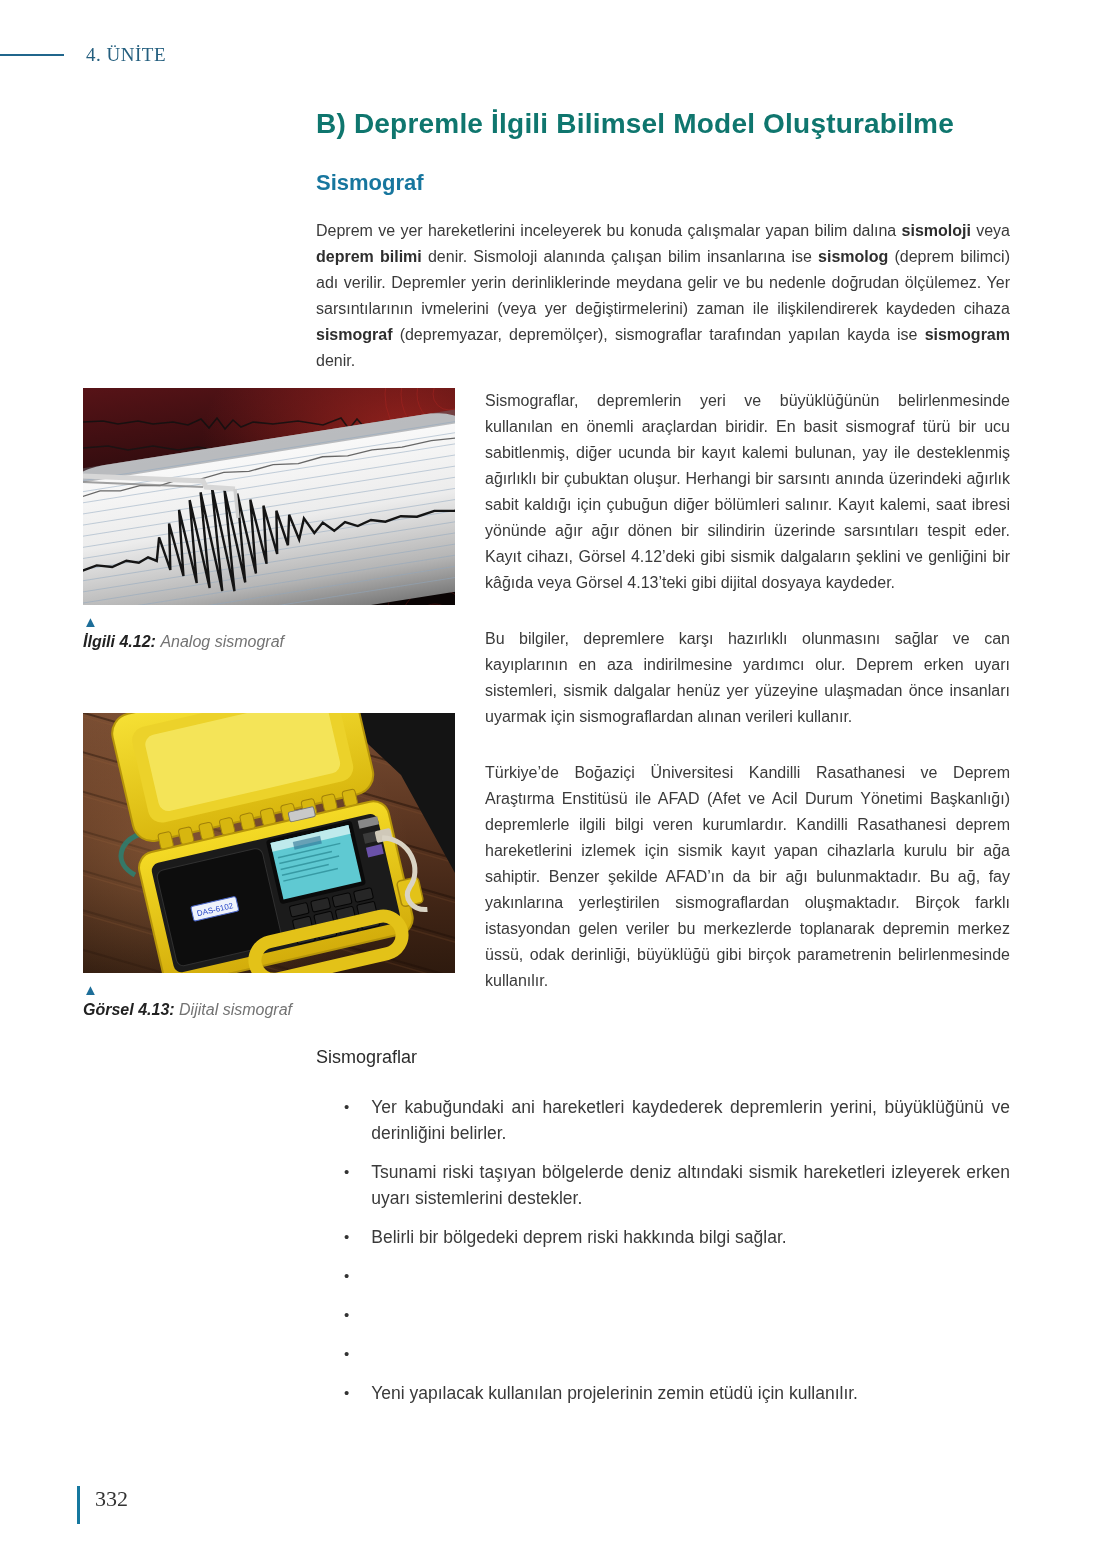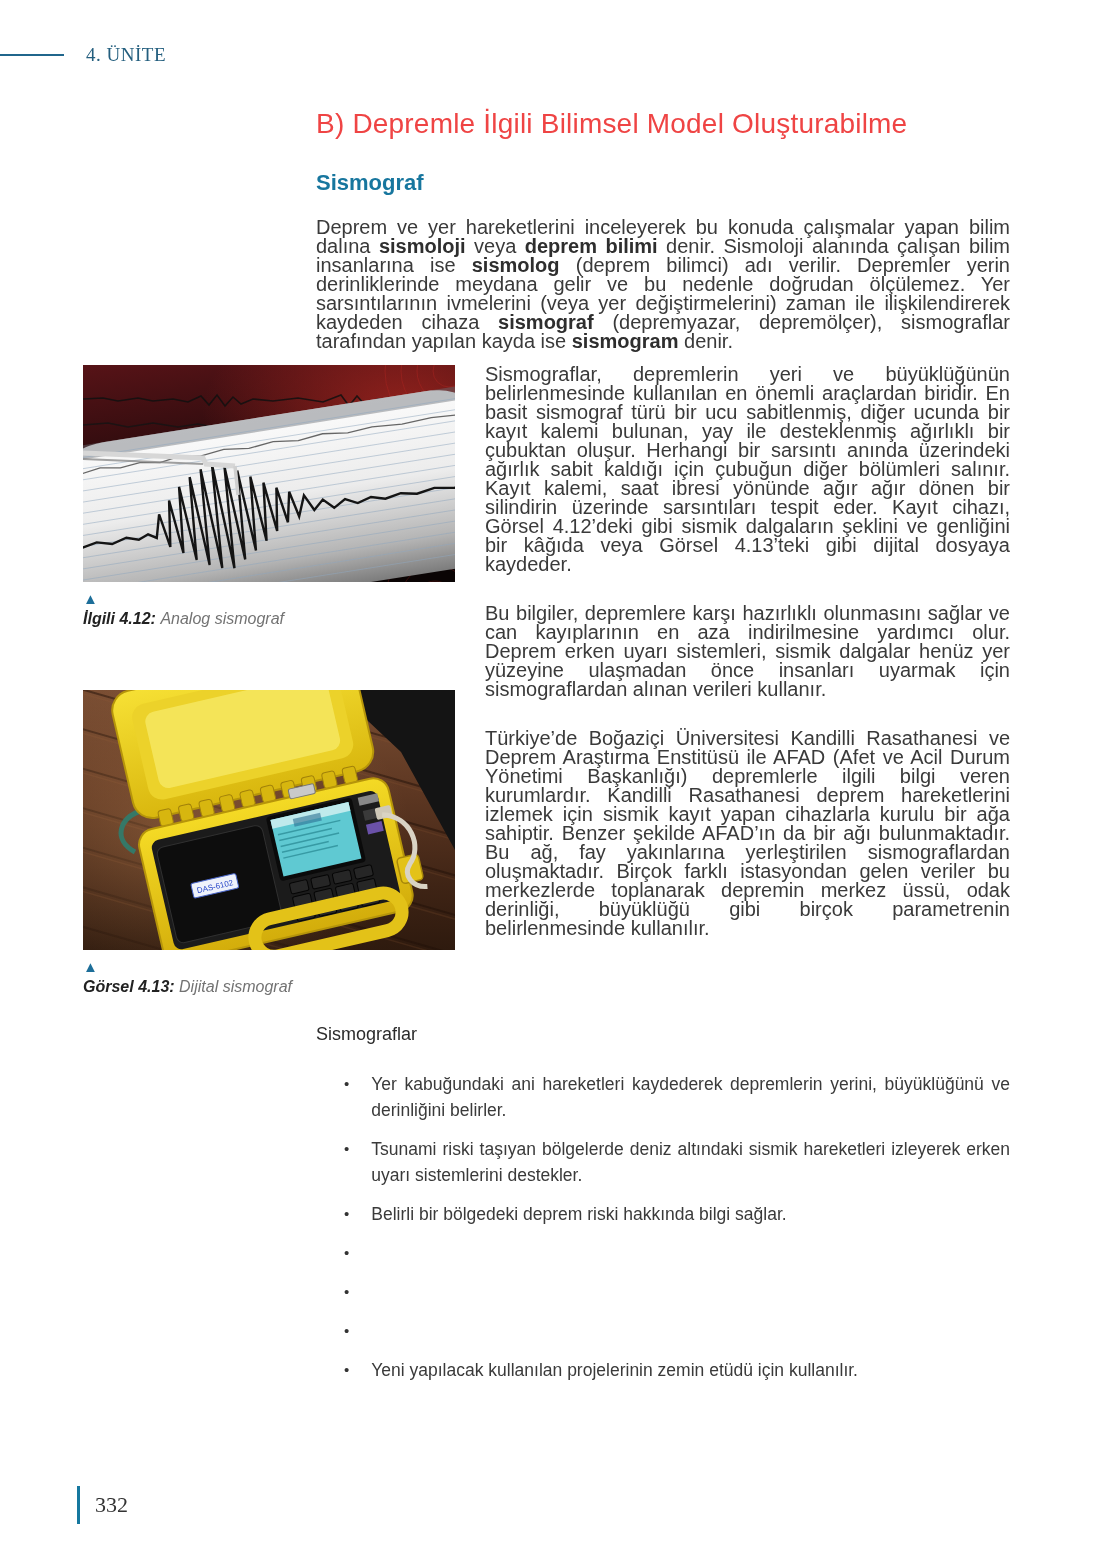--- a/index.html
+++ b/index.html
@@ -11,28 +11,28 @@
   }
   
   .unit-header{margin:44px 0 0 0;display:flex;align-items:center;}
   .unit-rule{width:64px;height:2px;background:#20668C;}
   .unit-label{
     font-family:"Liberation Serif","DejaVu Serif",serif;
     color:#235E7E;font-size:19px;letter-spacing:.5px;margin-left:22px;
   }
   
   .section-title{
-    margin:42px 95px 0 316px;color:#ef4444;font-size:28px;font-weight:normal;
+    margin:42px 95px 0 316px;color:#0f766e;font-size:28px;font-weight:bold;
     letter-spacing:.2px;
   }
   .subsection-title{
     margin:30px 95px 0 316px;color:#17769E;font-size:22px;font-weight:bold;
   }
   
-  .para{font-size:20px;line-height:19px;text-align:justify;color:#3a3a3a;margin:0;}
+  .para{font-size:16px;line-height:26px;text-align:justify;color:#3a3a3a;margin:0;}
   .intro{margin:22px 95px 0 316px;}
   .bold{font-weight:bold;color:#2e2e2e;}
   
   .columns{display:flex;gap:30px;margin:14px 95px 0 83px;align-items:flex-start;}
   .left-col{width:372px;flex:none;}
   .right-col{flex:1;min-width:0;}
   .right-col .para + .para{margin-top:30px;}
   .photo{display:block;width:372px;}
   .photo svg{display:block;}
   .caption-marker{color:#1D6E99;font-size:15px;line-height:16px;margin-top:9px;}
@@ -43,21 +43,21 @@
   
   .list-section{margin:12px 95px 12px 316px;}
   .list-heading{font-size:18px;color:#2b2b2b;margin:0 0 26px 0;}
   ul.seismo-list{list-style:none;margin:0;padding:0 0 0 28px;}
   ul.seismo-list li{
     display:flex;gap:22px;font-size:17.5px;line-height:26px;text-align:justify;
     margin-bottom:13px;color:#3a3a3a;
   }
   ul.seismo-list .dot{flex:none;font-size:15px;line-height:26px;color:#333;}
   
-  .page-footer{position:absolute;left:77px;top:1486px;display:flex;align-items:center;gap:15px;}
+  .page-footer{position:absolute;left:77px;top:1486px;display:flex;gap:15px;}
   .footer-bar{width:3px;height:38px;background:#16789F;}
   .page-number{font-family:"Liberation Serif","DejaVu Serif",serif;font-size:22px;color:#333;}
 </style>
 </head>
 <body>
 
 <div class="unit-header">
   <div class="unit-rule"></div>
   <span class="unit-label">4. ÜNİTE</span>
 </div>

